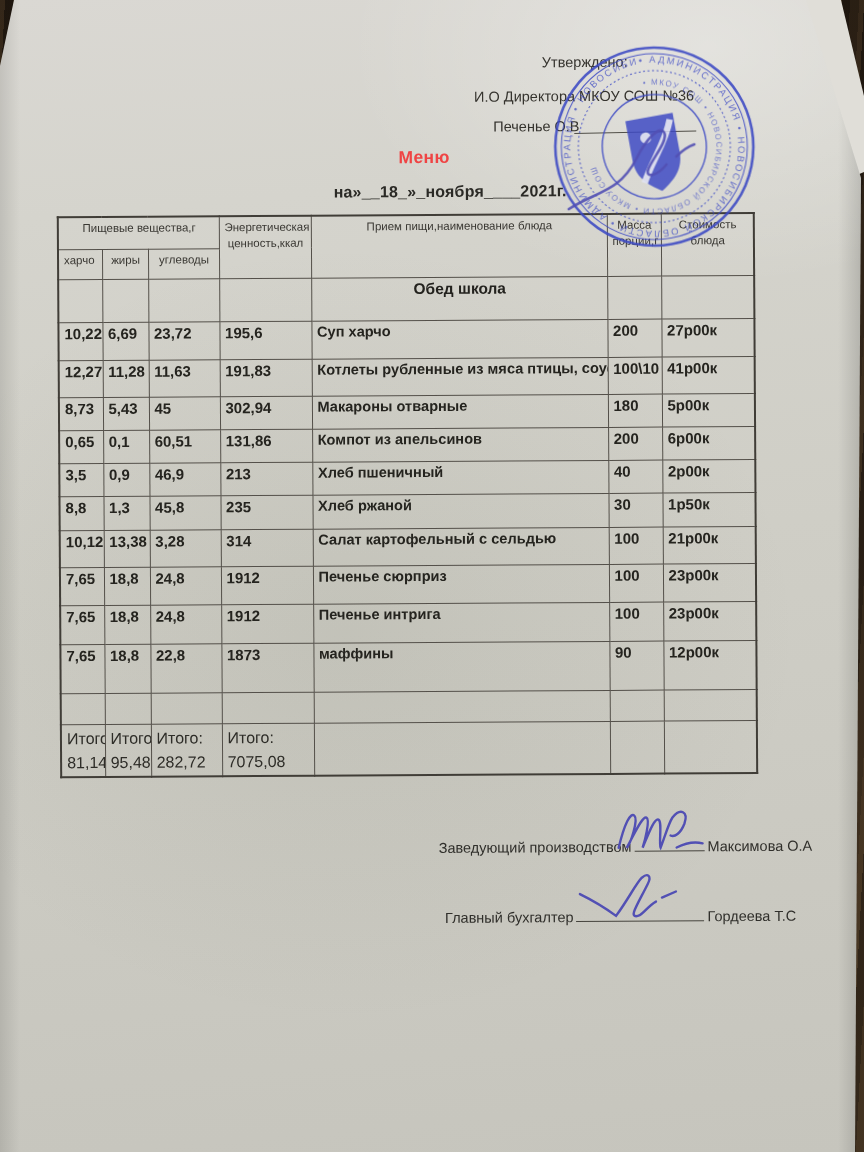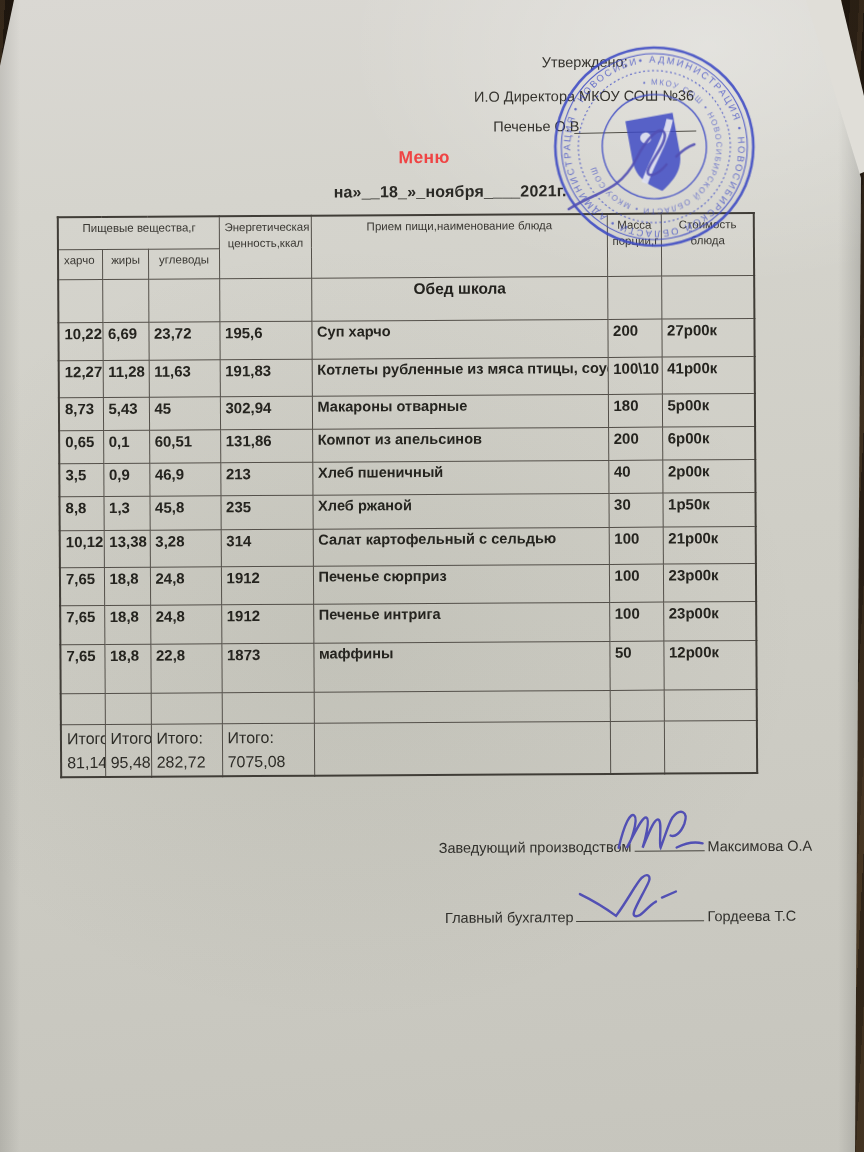--- a/index.html
+++ b/index.html
@@ -188,21 +188,21 @@
         <td class="dish">Печенье интрига</td>
         <td class="num">100</td>
         <td class="num">23р00к</td>
       </tr>
       <tr style="height:49px">
         <td class="num">7,65</td>
         <td class="num">18,8</td>
         <td class="num">22,8</td>
         <td class="num">1873</td>
         <td class="dish">маффины</td>
-        <td class="num">50</td>
+        <td class="num">90</td>
         <td class="num">12р00к</td>
       </tr>
 
       <tr style="height:31px">
         <td></td>
           <td></td>
         <td></td>
           <td></td>
         <td></td>
           <td></td>

